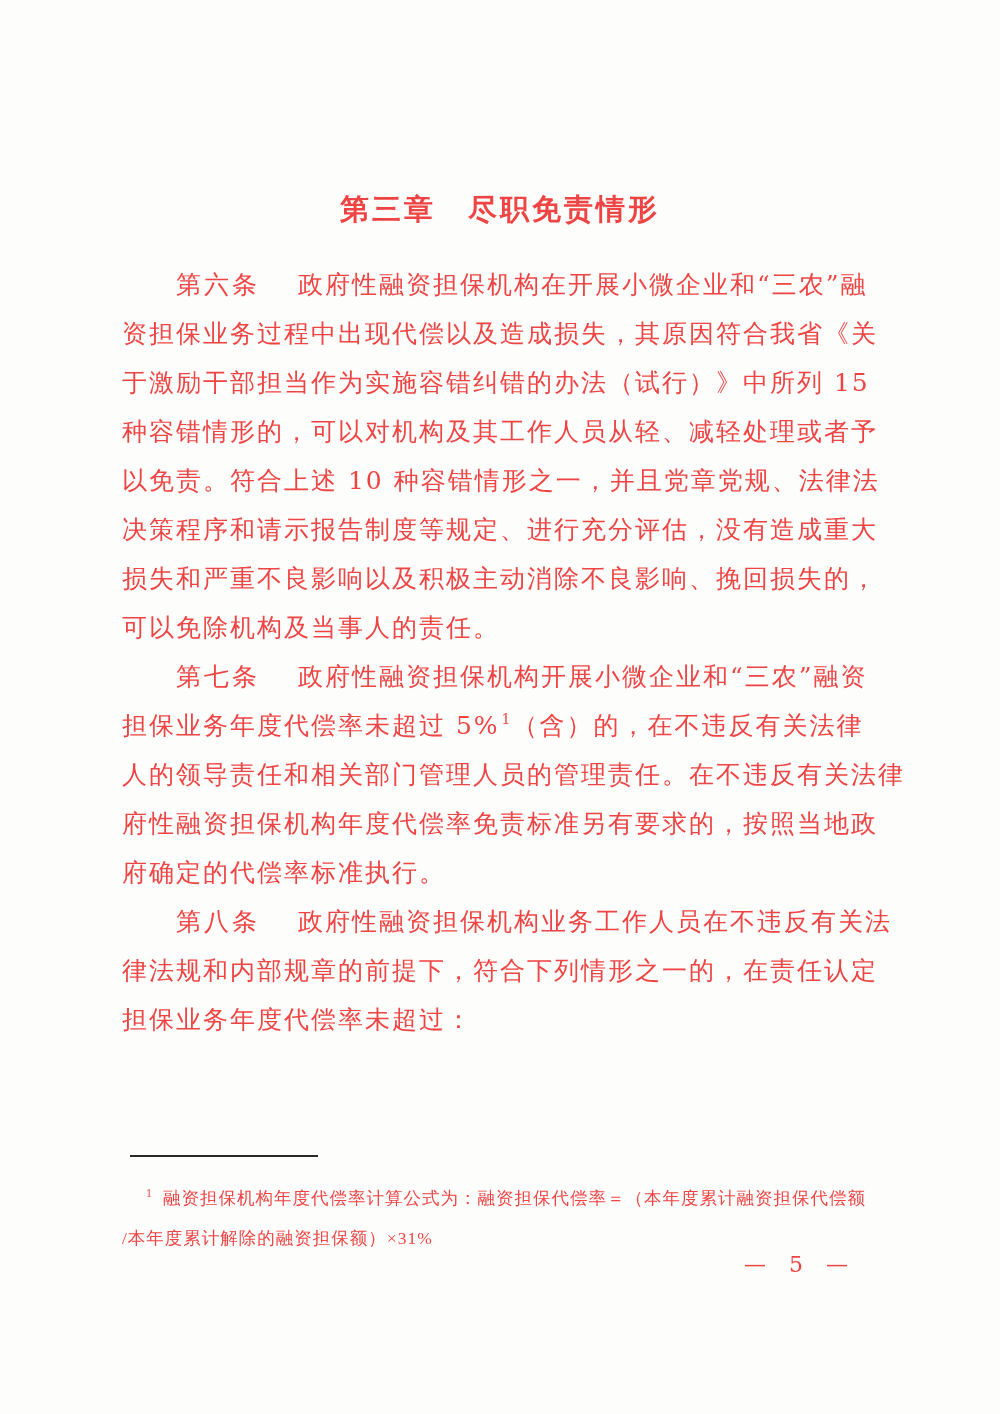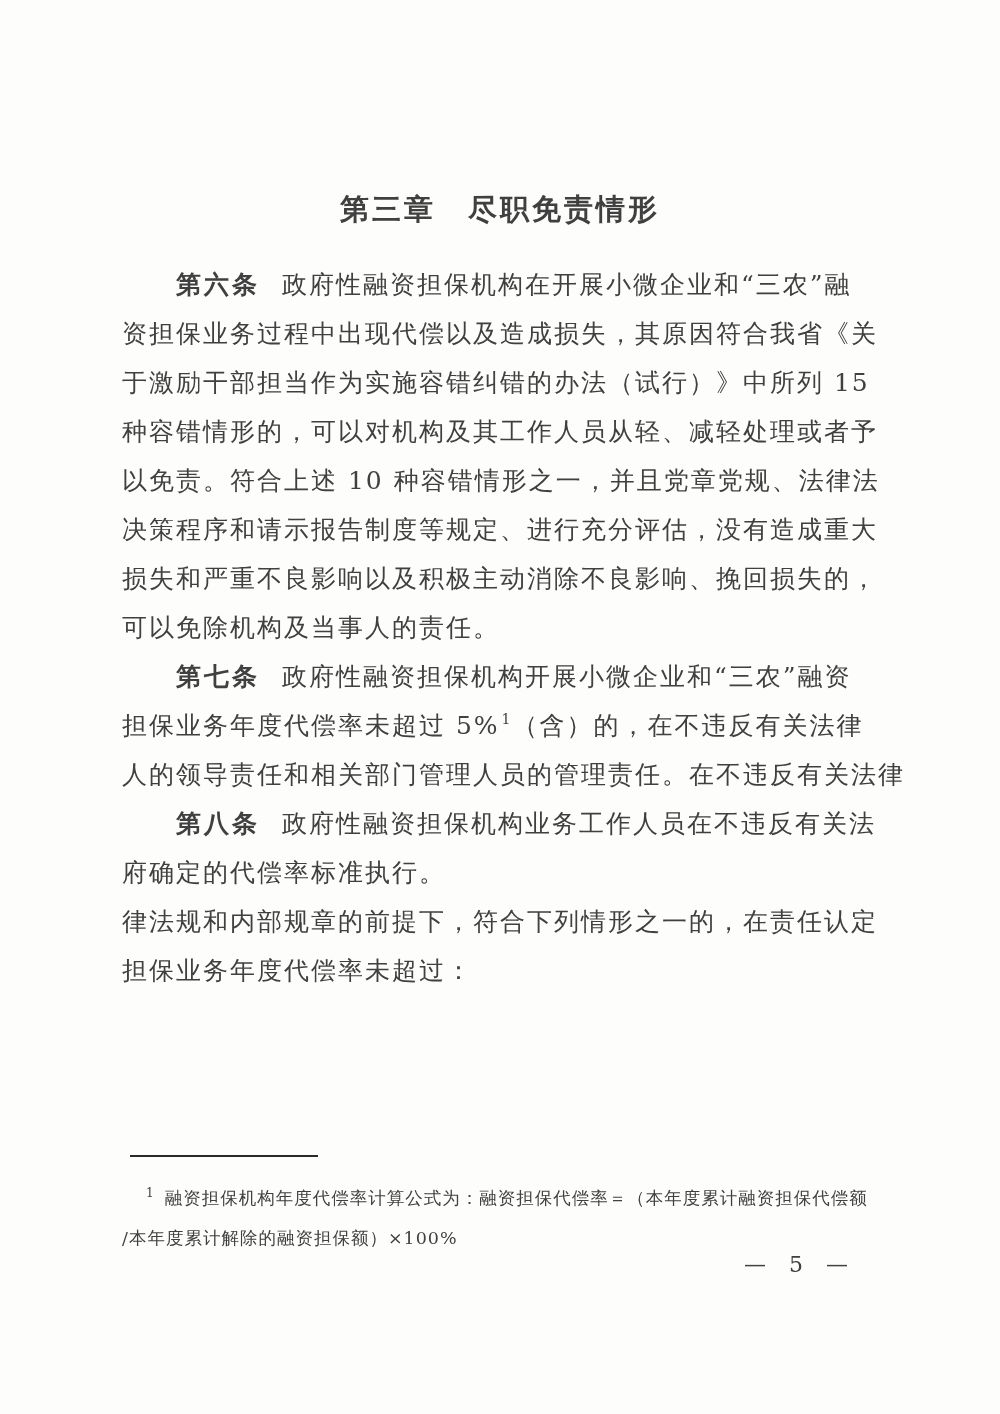--- a/index.html
+++ b/index.html
@@ -2,21 +2,21 @@
 <html><head>
 <meta charset="utf-8">
 <style>
   html, body { margin: 0; padding: 0; background: #f4f4f2; }
   .page {
     position: relative;
     width: 1000px;
     height: 1414px;
     margin: 0 auto;
     background: #fdfdfb;
-    color: #404040;
+    color: #ef4444;
     font-family: "DejaVu Serif", "Liberation Serif", serif;
     overflow: hidden;
   }
   .chapter-title {
     position: absolute;
     top: 190px;
     left: 0;
     width: 100%;
     text-align: center;
     font-size: 29px;
@@ -33,23 +33,23 @@
   .line {
     height: 49px;
     line-height: 49px;
     font-size: 25px;
     letter-spacing: 2px;
     white-space: nowrap;
   }
   .indent { padding-left: 54px; }
   .term {
     font-family: "DejaVu Sans", "Liberation Sans", sans-serif;
-    font-weight: bold;
+    font-weight: normal;
     letter-spacing: 3px;
-    margin-right: 22px;
+    margin-right: 38px;
   }
   .sup-ref {
     font-size: 14px;
     vertical-align: 10px;
     line-height: 0;
     letter-spacing: 0;
     margin: 0 2px;
   }
   .footnote-rule {
     position: absolute;
@@ -60,20 +60,21 @@
     border-top: 2px solid #2a2a2a;
   }
   .footnote {
     position: absolute;
     top: 1178px;
     left: 122px;
     width: 762px;
     font-size: 17.5px;
     line-height: 40px;
     letter-spacing: 1px;
+    font-family: Liberation Serif, serif;
   }
   .fn-first { padding-left: 24px; }
   .fn-first .fn-sup {
     font-size: 12px;
     vertical-align: 7px;
     line-height: 0;
     margin-right: 10px;
   }
   .page-number {
     position: absolute;
@@ -98,28 +99,29 @@
     <div class="line">资担保业务过程中出现代偿以及造成损失，其原因符合我省《关</div>
     <div class="line">于激励干部担当作为实施容错纠错的办法（试行）》中所列 15</div>
     <div class="line">种容错情形的，可以对机构及其工作人员从轻、减轻处理或者予</div>
     <div class="line">以免责。符合上述 10 种容错情形之一，并且党章党规、法律法</div>
     <div class="line">决策程序和请示报告制度等规定、进行充分评估，没有造成重大</div>
     <div class="line">损失和严重不良影响以及积极主动消除不良影响、挽回损失的，</div>
     <div class="line">可以免除机构及当事人的责任。</div>
     <div class="line indent"><span class="term">第七条</span><span>政府性融资担保机构开展小微企业和“三农”融资</span></div>
     <div class="line"><span>担保业务年度代偿率未超过 5%</span><sup class="sup-ref">1</sup><span>（含）的，在不违反有关法律</span></div>
     <div class="line">人的领导责任和相关部门管理人员的管理责任。在不违反有关法律</div>
+    <div class="line">府性融资担保机构年度代偿率免责标准另有要求的，按照当地政</div>
+    <div class="line">府确定的代偿率标准执行。</div>
     <div class="line indent"><span class="term">第八条</span><span>政府性融资担保机构业务工作人员在不违反有关法</span></div>
-    <div class="line">府确定的代偿率标准执行。</div>
     <div class="line">律法规和内部规章的前提下，符合下列情形之一的，在责任认定</div>
     <div class="line">担保业务年度代偿率未超过：</div>
   </div>
 
   <div class="footnote-rule"></div>
 
   <div class="footnote">
     <div class="fn-first"><sup class="fn-sup">1</sup><span>融资担保机构年度代偿率计算公式为：融资担保代偿率＝（本年度累计融资担保代偿额</span></div>
-    <div>/本年度累计解除的融资担保额）×100%</div>
+    <div>/本年度累计解除的融资担保额）×31%</div>
   </div>
 
   <div class="page-number">— 5 —</div>
 
 </div>
 
 </body></html>

